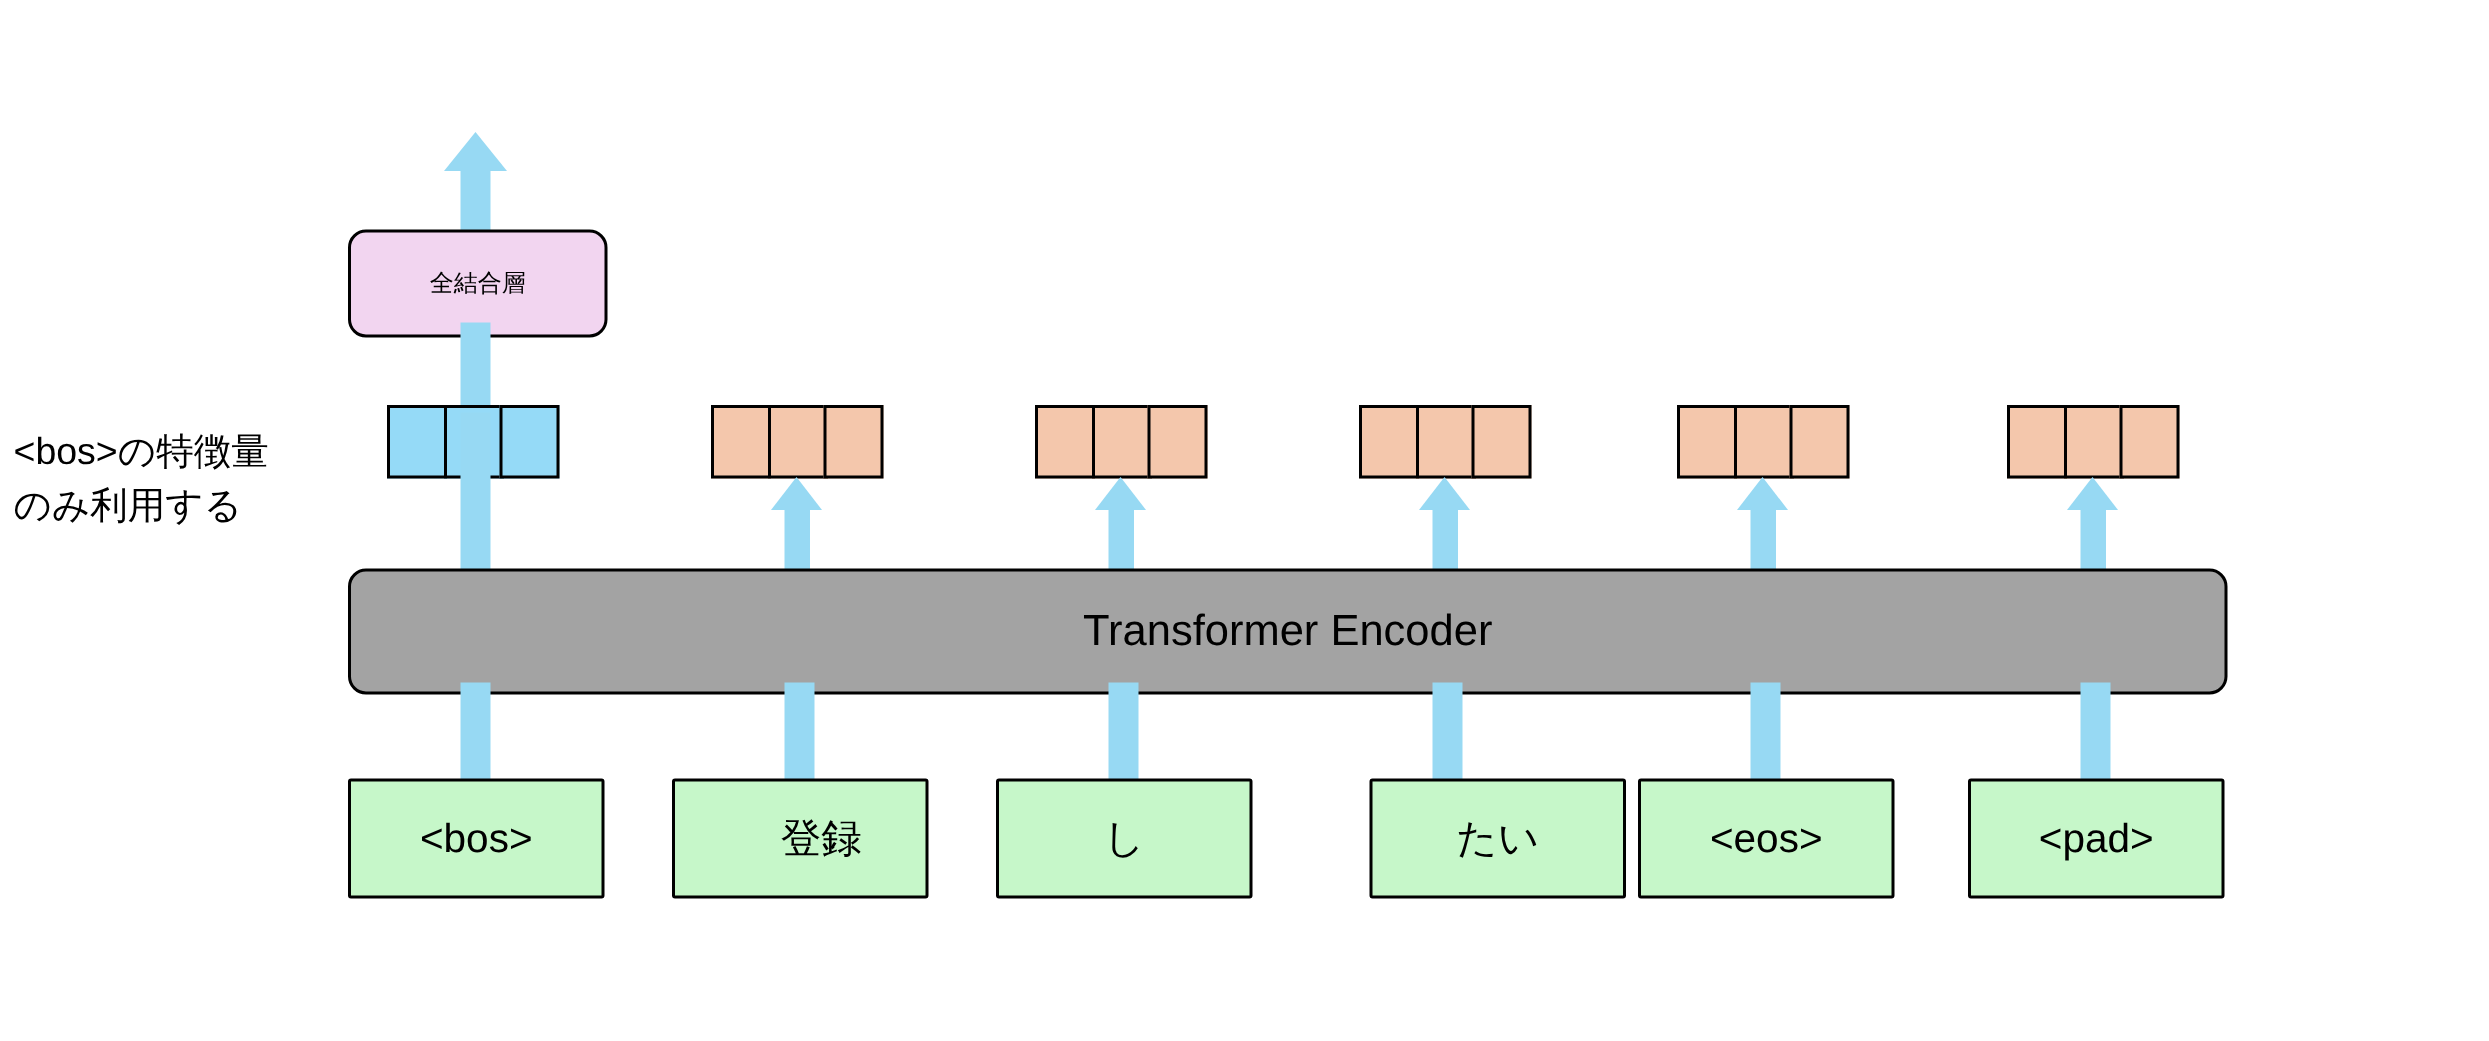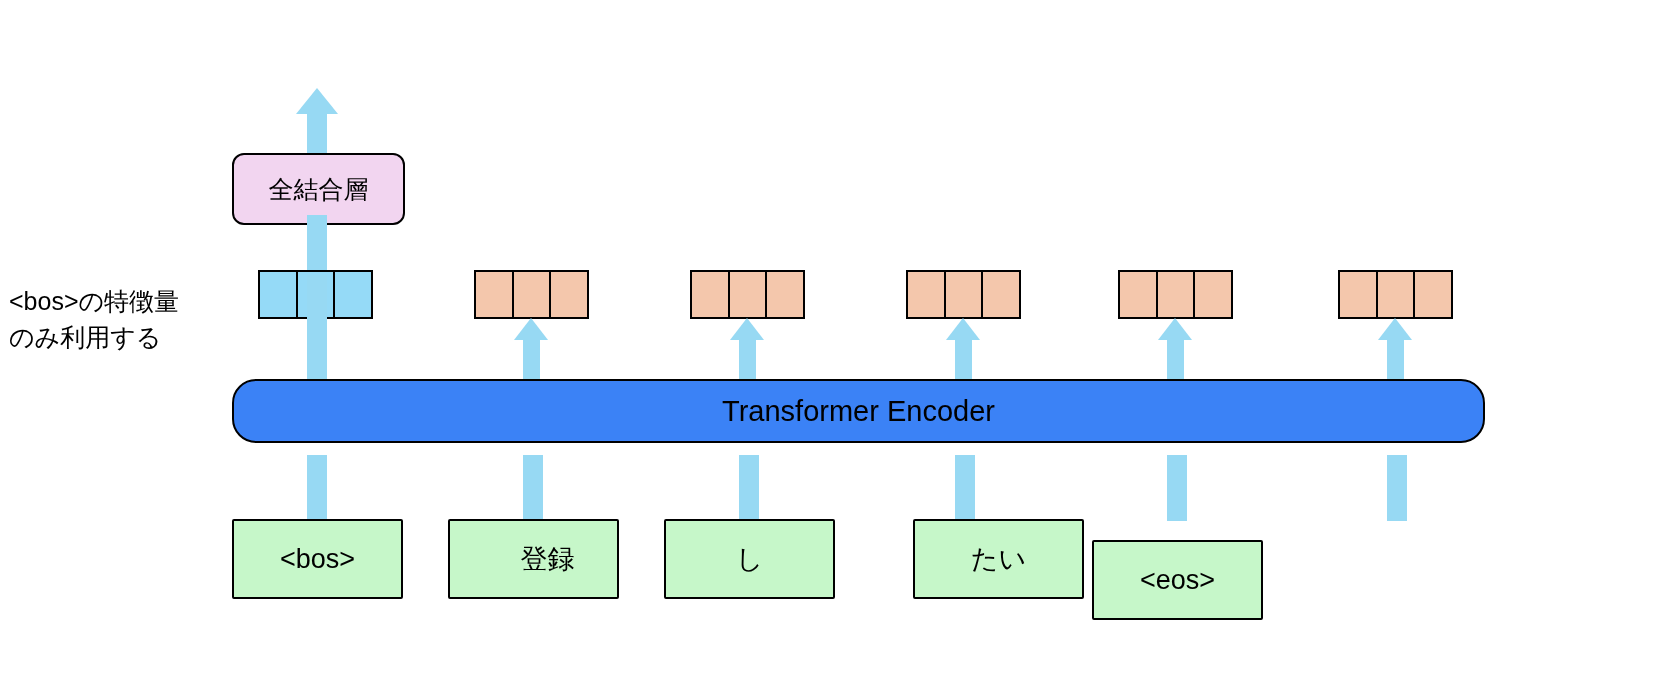--- a/index.html
+++ b/index.html
@@ -70,29 +70,29 @@
     color: #000000;
     font-family: "Liberation Sans", "DejaVu Sans", sans-serif;
   }
   .fc-box {
     background: #F2D5F0;
     left: 232px;
     top: 153px;
     width: 173px;
     height: 72px;
     border-radius: 12px;
-    font-size: 25px;
+    font-size: 16px;
   }
   .encoder-box {
-    background: #3b82f6;
+    background: #a3a3a3;
     left: 232px;
     top: 379px;
     width: 1253px;
-    height: 64px;
-    border-radius: 24px;
+    height: 84px;
+    border-radius: 12px;
     font-size: 29px;
   }
   .token-box {
     background: #C6F7C9;
     top: 519px;
     width: 171px;
     height: 80px;
     border-radius: 2px;
     font-size: 27px;
   }
@@ -192,15 +192,16 @@
   <div class="abs arrow-shaft" style="left:523px; top:455px; width:20px; height:66px;"></div>
   <div class="abs arrow-shaft" style="left:739px; top:455px; width:20px; height:66px;"></div>
   <div class="abs arrow-shaft" style="left:955px; top:455px; width:20px; height:66px;"></div>
   <div class="abs arrow-shaft" style="left:1167px; top:455px; width:20px; height:66px;"></div>
   <div class="abs arrow-shaft" style="left:1387px; top:455px; width:20px; height:66px;"></div>
 
   <div class="abs node-box token-box" style="left:232px;">&lt;bos&gt;</div>
   <div class="abs node-box token-box" style="left:448px;padding-left:28px;">登録</div>
   <div class="abs node-box token-box" style="left:664px;">し</div>
   <div class="abs node-box token-box" style="left:880px;margin-left:33px;">たい</div>
-  <div class="abs node-box token-box" style="left:1092px;margin-top:21px;">&lt;eos&gt;</div>
+  <div class="abs node-box token-box" style="left:1092px;">&lt;eos&gt;</div>
+  <div class="abs node-box token-box" style="left:1312px;">&lt;pad&gt;</div>
 
 </div>
 
 </body></html>

